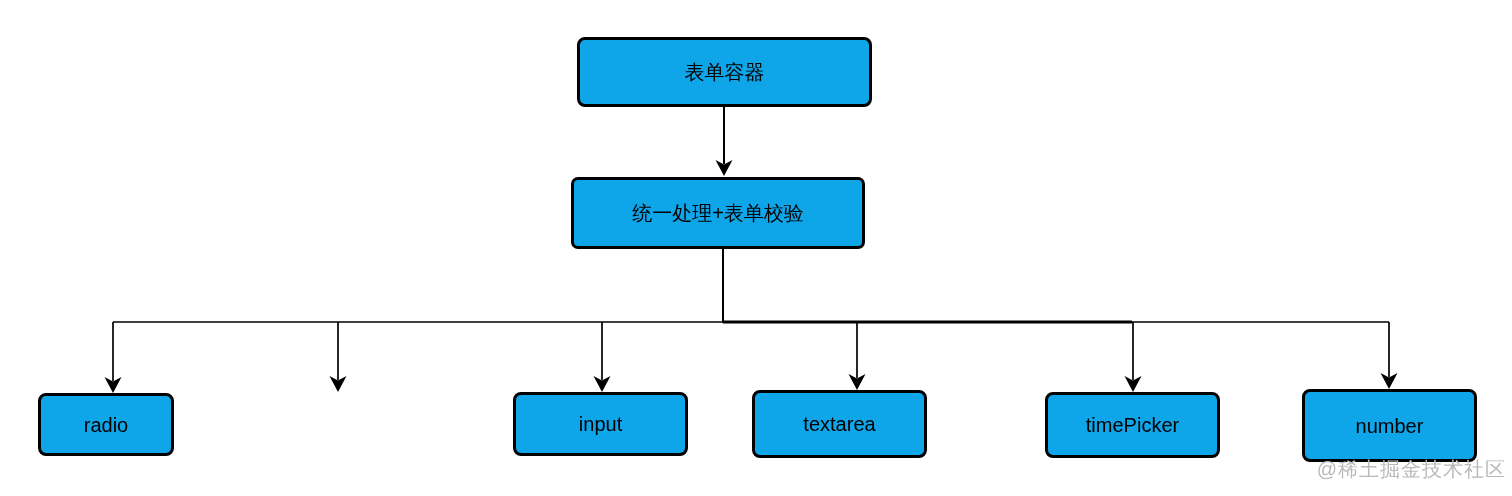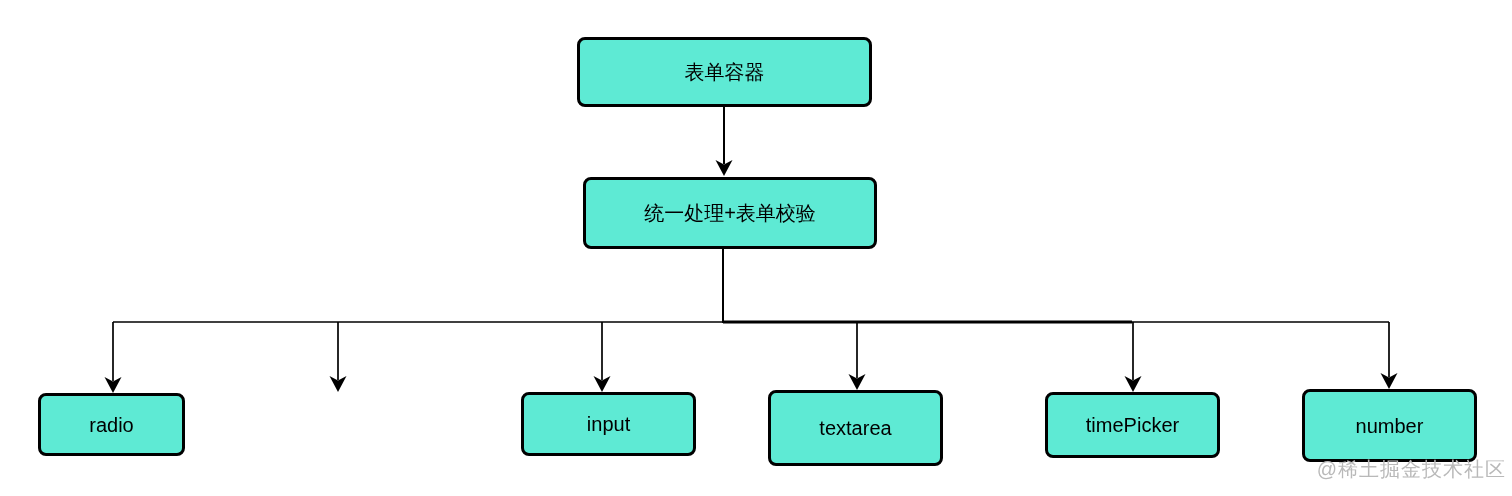--- a/index.html
+++ b/index.html
@@ -18,37 +18,37 @@
   .connector-layer {
     position: absolute;
     left: 0;
     top: 0;
     width: 1512px;
     height: 496px;
   }
   .node {
     position: absolute;
     box-sizing: border-box;
-    background: #5eead4;
+    background: #0ea5e9;
     border: 3px solid #000000;
     border-radius: 8px;
     display: flex;
     align-items: center;
     justify-content: center;
     font-size: 20px;
     color: #000000;
     white-space: nowrap;
     line-height: 1;
   }
   .n-root       { left: 577px;  top: 37px;  width: 295px; height: 70px; }
-  .n-processor  { left: 583px;  top: 177px; width: 294px; height: 72px; }
-  .n-radio      { left: 38px;   top: 393px; width: 147px; height: 63px; }
+  .n-processor  { left: 571px;  top: 177px; width: 294px; height: 72px; border-radius: 7px; }
+  .n-radio      { left: 38px;   top: 393px; width: 136px; height: 63px; }
   .n-checkbox   { left: 250px;  top: 392px; width: 175px; height: 65px; }
-  .n-input      { left: 513px;  top: 392px; width: 175px; height: 64px; margin-left: 8px; }
-  .n-textarea   { left: 768px;  top: 390px; width: 175px; height: 76px; text-align: right; }
+  .n-input      { left: 513px;  top: 392px; width: 175px; height: 64px; }
+  .n-textarea   { left: 752px;  top: 390px; width: 175px; height: 68px; text-align: right; }
   .n-timepicker { left: 1045px; top: 392px; width: 175px; height: 66px; }
   .n-number     { left: 1302px; top: 389px; width: 175px; height: 73px; }
   .watermark {
     position: absolute;
     right: 6px;
     top: 457px;
     font-size: 20px;
     color: #b9b9b9;
     letter-spacing: 1px;
     line-height: 1.2;

